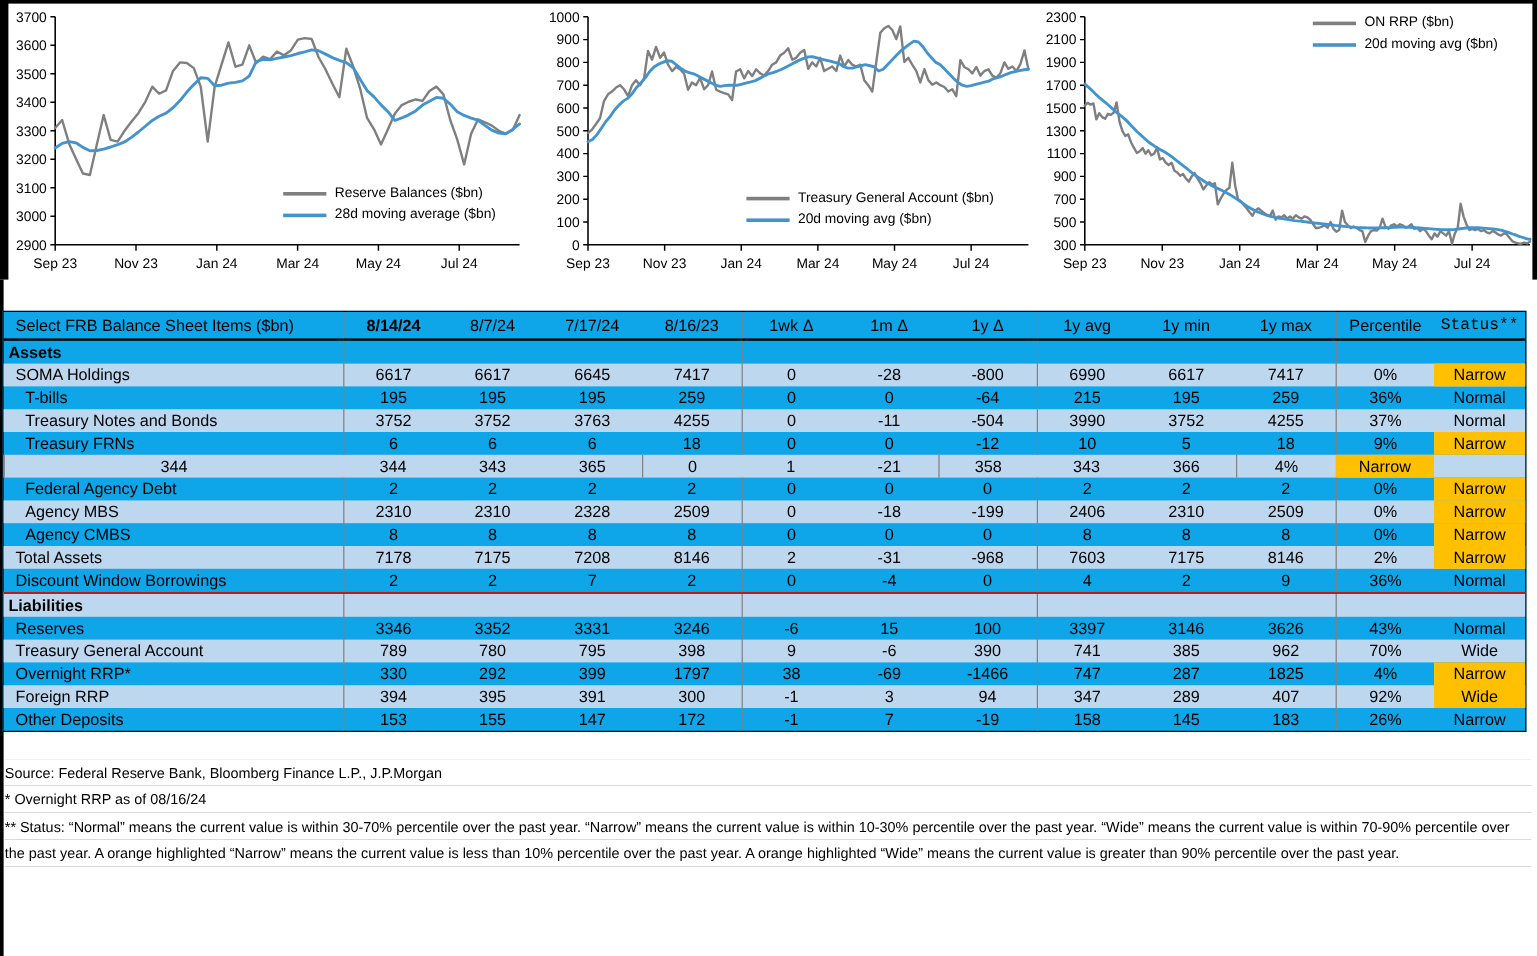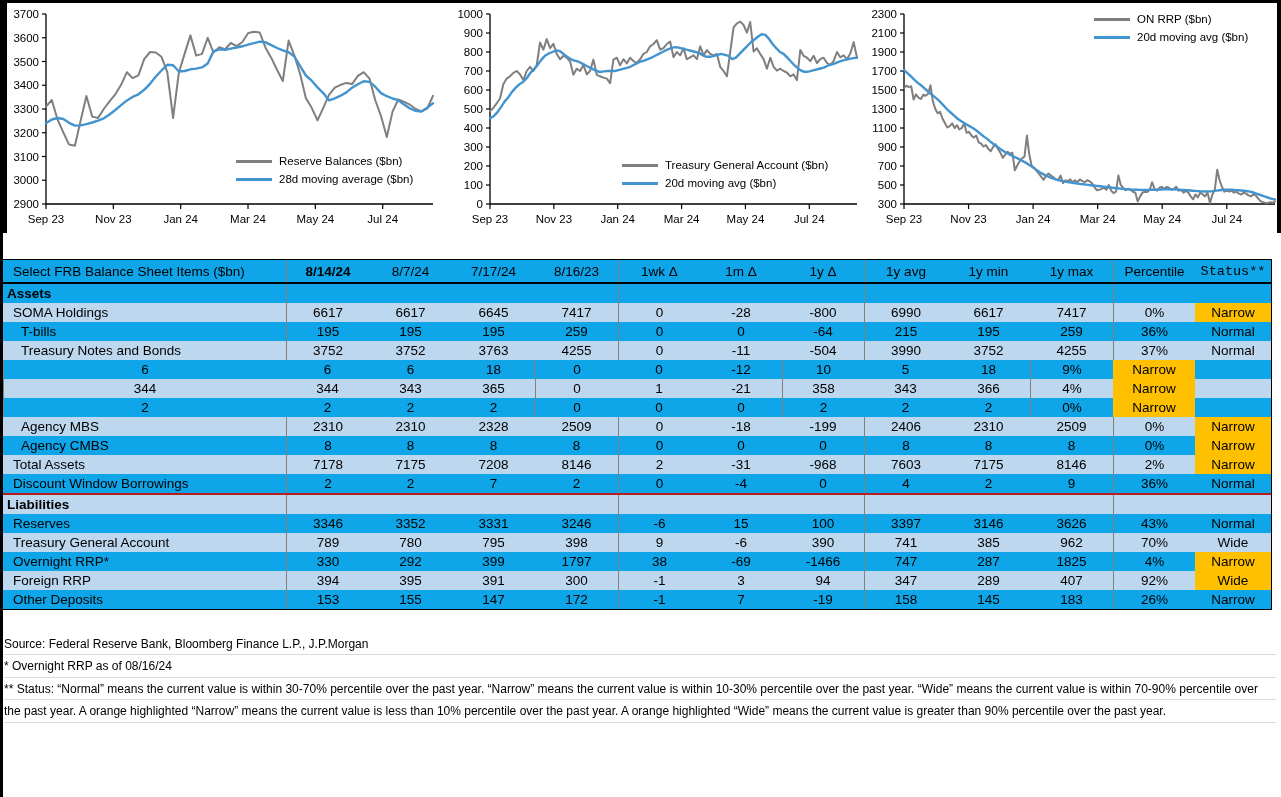--- a/index.html
+++ b/index.html
@@ -263,20 +263,21 @@
         <div class="tcell  div-left">0</div>
         <div class="tcell ">-11</div>
         <div class="tcell ">-504</div>
         <div class="tcell  div-left">3990</div>
         <div class="tcell ">3752</div>
         <div class="tcell ">4255</div>
         <div class="tcell  div-left">37%</div>
         <div class="tcell ">Normal</div>
       </div>
       <div class="trow">
+        <div class="tcell lbl ind2">Treasury FRNs</div>
         <div class="tcell  div-left">6</div>
         <div class="tcell ">6</div>
         <div class="tcell ">6</div>
         <div class="tcell ">18</div>
         <div class="tcell  div-left">0</div>
         <div class="tcell ">0</div>
         <div class="tcell ">-12</div>
         <div class="tcell  div-left">10</div>
         <div class="tcell ">5</div>
         <div class="tcell ">18</div>
@@ -291,20 +292,21 @@
         <div class="tcell  div-left">0</div>
         <div class="tcell ">1</div>
         <div class="tcell ">-21</div>
         <div class="tcell  div-left">358</div>
         <div class="tcell ">343</div>
         <div class="tcell ">366</div>
         <div class="tcell  div-left">4%</div>
         <div class="tcell hl">Narrow</div>
       </div>
       <div class="trow">
+        <div class="tcell lbl ind2">Federal Agency Debt</div>
         <div class="tcell  div-left">2</div>
         <div class="tcell ">2</div>
         <div class="tcell ">2</div>
         <div class="tcell ">2</div>
         <div class="tcell  div-left">0</div>
         <div class="tcell ">0</div>
         <div class="tcell ">0</div>
         <div class="tcell  div-left">2</div>
         <div class="tcell ">2</div>
         <div class="tcell ">2</div>

